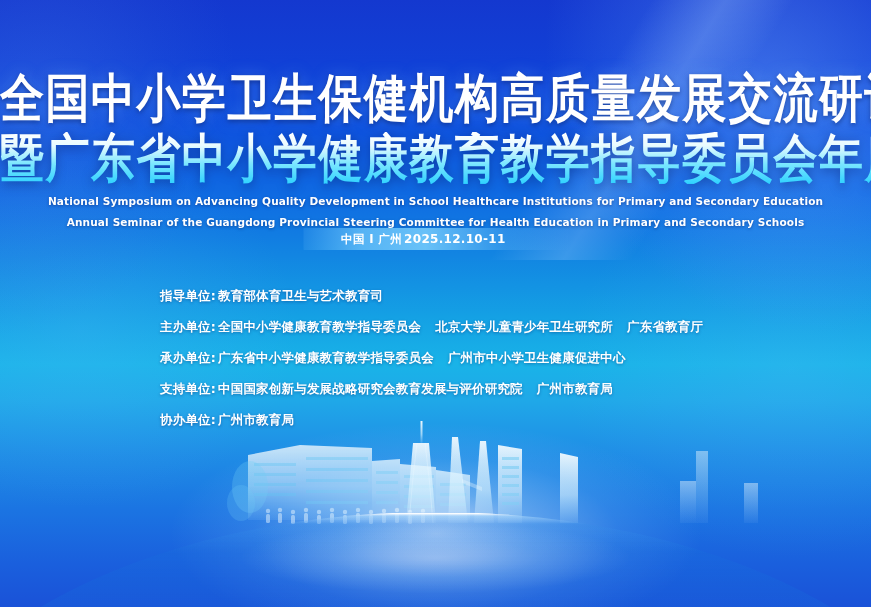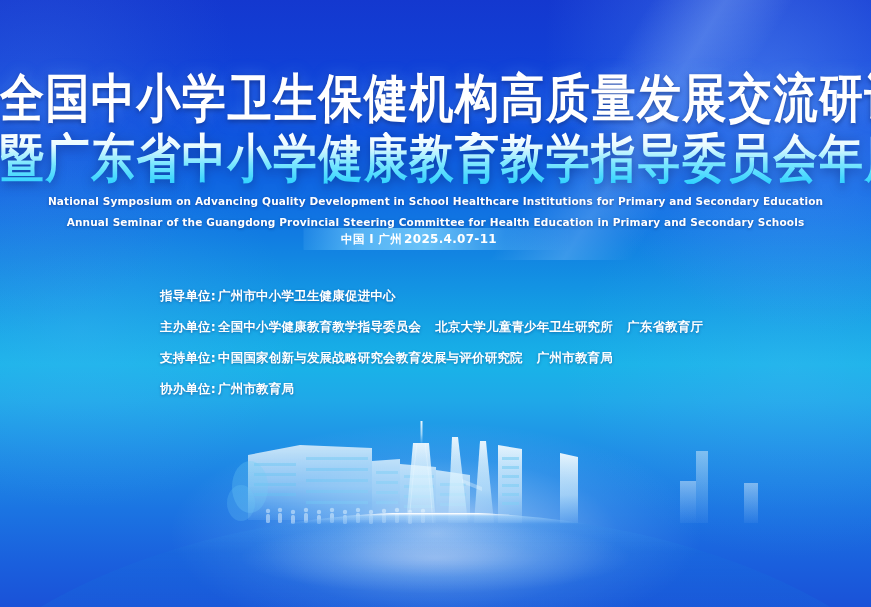--- a/index.html
+++ b/index.html
@@ -368,36 +368,43 @@
 
   <div class="title-wrap">
     <div class="title-cn-1">全国中小学卫生保健机构高质量发展交流研讨活动</div>
     <div class="title-cn-2">暨广东省中小学健康教育教学指导委员会年度研讨活动</div>
     <div class="title-en">National Symposium on Advancing Quality Development in School Healthcare Institutions for Primary and Secondary Education</div>
     <div class="title-en">Annual Seminar of the Guangdong Provincial Steering Committee for Health Education in Primary and Secondary Schools</div>
   </div>
 
   <div class="date-banner">
     <span class="place">中国 I 广州</span>
-    <span class="date">2025.4.07-11</span>
+    <span class="date">2025.12.10-11</span>
   </div>
 
   <div class="orgs">
       <div class="org-row">
         <span class="org-label">指导单位:</span>
         <span class="org-values">
-          <span>广州市中小学卫生健康促进中心</span>
+          <span>教育部体育卫生与艺术教育司</span>
         </span>
       </div>
       <div class="org-row">
         <span class="org-label">主办单位:</span>
         <span class="org-values">
           <span>全国中小学健康教育教学指导委员会</span>
           <span>北京大学儿童青少年卫生研究所</span>
           <span>广东省教育厅</span>
+        </span>
+      </div>
+      <div class="org-row">
+        <span class="org-label">承办单位:</span>
+        <span class="org-values">
+          <span>广东省中小学健康教育教学指导委员会</span>
+          <span>广州市中小学卫生健康促进中心</span>
         </span>
       </div>
       <div class="org-row">
         <span class="org-label">支持单位:</span>
         <span class="org-values">
           <span>中国国家创新与发展战略研究会教育发展与评价研究院</span>
           <span>广州市教育局</span>
         </span>
       </div>
       <div class="org-row">

